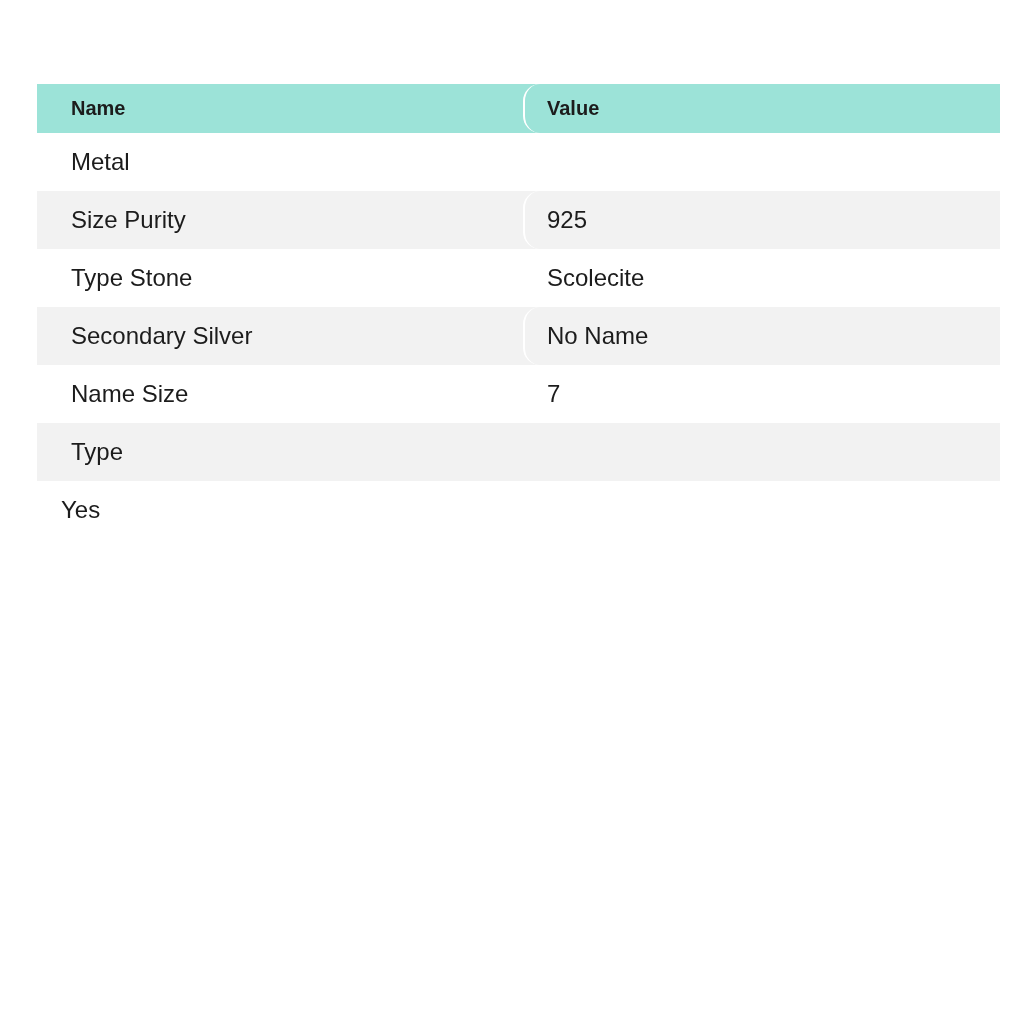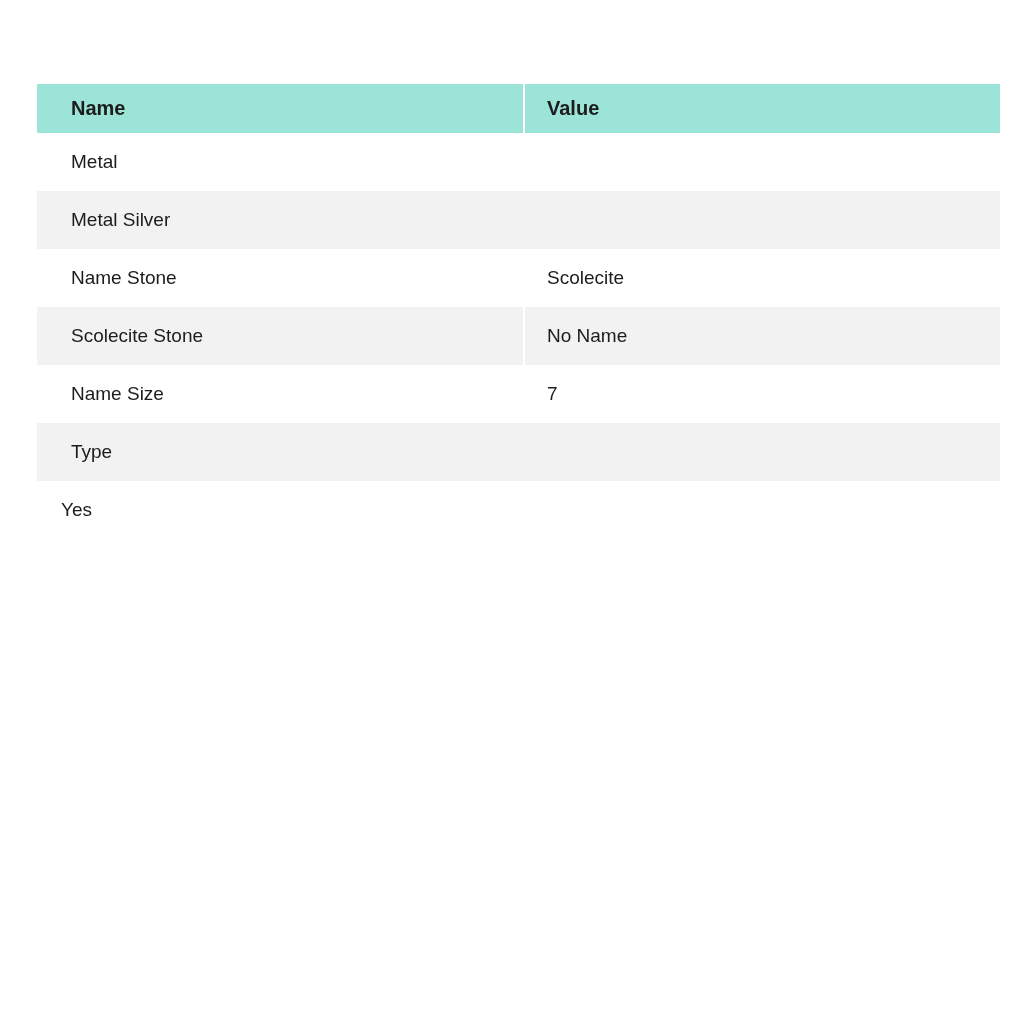--- a/index.html
+++ b/index.html
@@ -37,33 +37,34 @@
   .t-body-row{
     height:58px;
     background:var(--row-bg);
   }
   .t-body-row.alt{
     background:var(--stripe-bg);
   }
   .cell{
     display:flex;
     align-items:center;
-    font-size:19px;
+    font-size:24px;
     overflow:hidden;
     white-space:nowrap;
   }
   .cell.name{
     width:486px;
     padding-left:34px;
     flex:0 0 486px;
   }
   .cell.value{
     flex:1 1 auto;
     padding-left:22px;
     border-left:2px solid var(--divider);
+    border-radius:17px;
   }
   .t-header .cell{
     font-size:20px;
     font-weight:600;
   }
 </style>
 </head>
 <body>
 
 <div class="spec-table">
@@ -71,30 +72,31 @@
   <div class="t-row t-header">
     <div class="cell name">Name</div>
     <div class="cell value">Value</div>
   </div>
 
   <div class="t-row t-body-row">
     <div class="cell name">Metal</div>
   </div>
 
   <div class="t-row t-body-row alt">
-    <div class="cell name">Metal Silver</div>
+    <div class="cell name">Size Purity</div>
+    <div class="cell value">925</div>
   </div>
 
   <div class="t-row t-body-row">
-    <div class="cell name">Name Stone</div>
+    <div class="cell name">Type Stone</div>
     <div class="cell value">Scolecite</div>
   </div>
 
   <div class="t-row t-body-row alt">
-    <div class="cell name">Scolecite Stone</div>
+    <div class="cell name">Secondary Silver</div>
     <div class="cell value">No Name</div>
   </div>
 
   <div class="t-row t-body-row">
     <div class="cell name">Name Size</div>
     <div class="cell value">7</div>
   </div>
 
   <div class="t-row t-body-row alt">
     <div class="cell name">Type</div>

